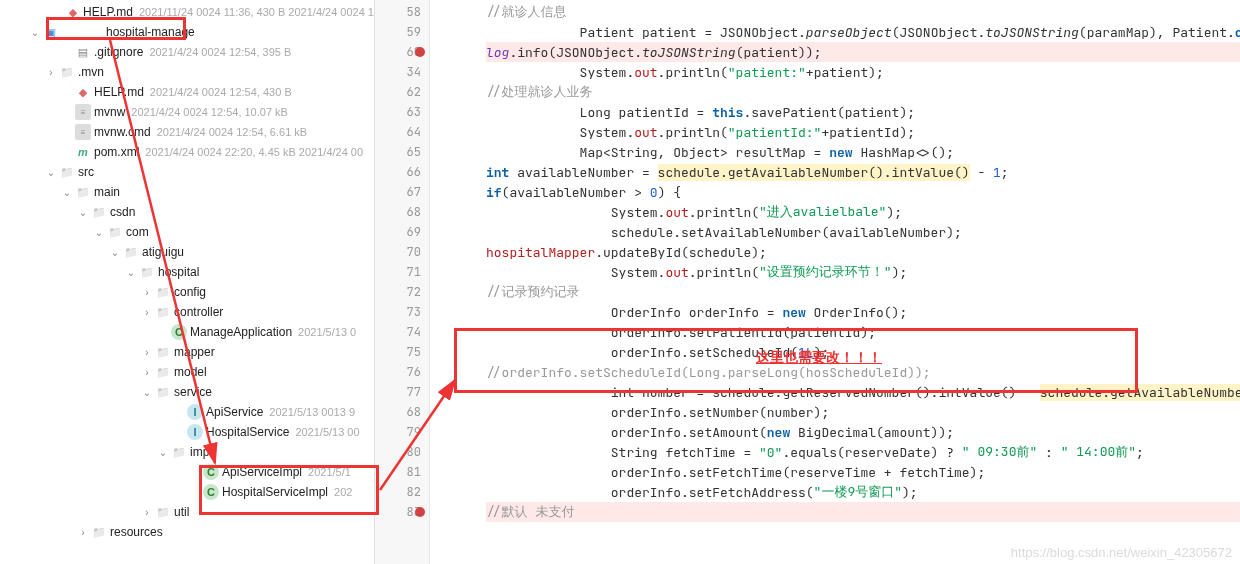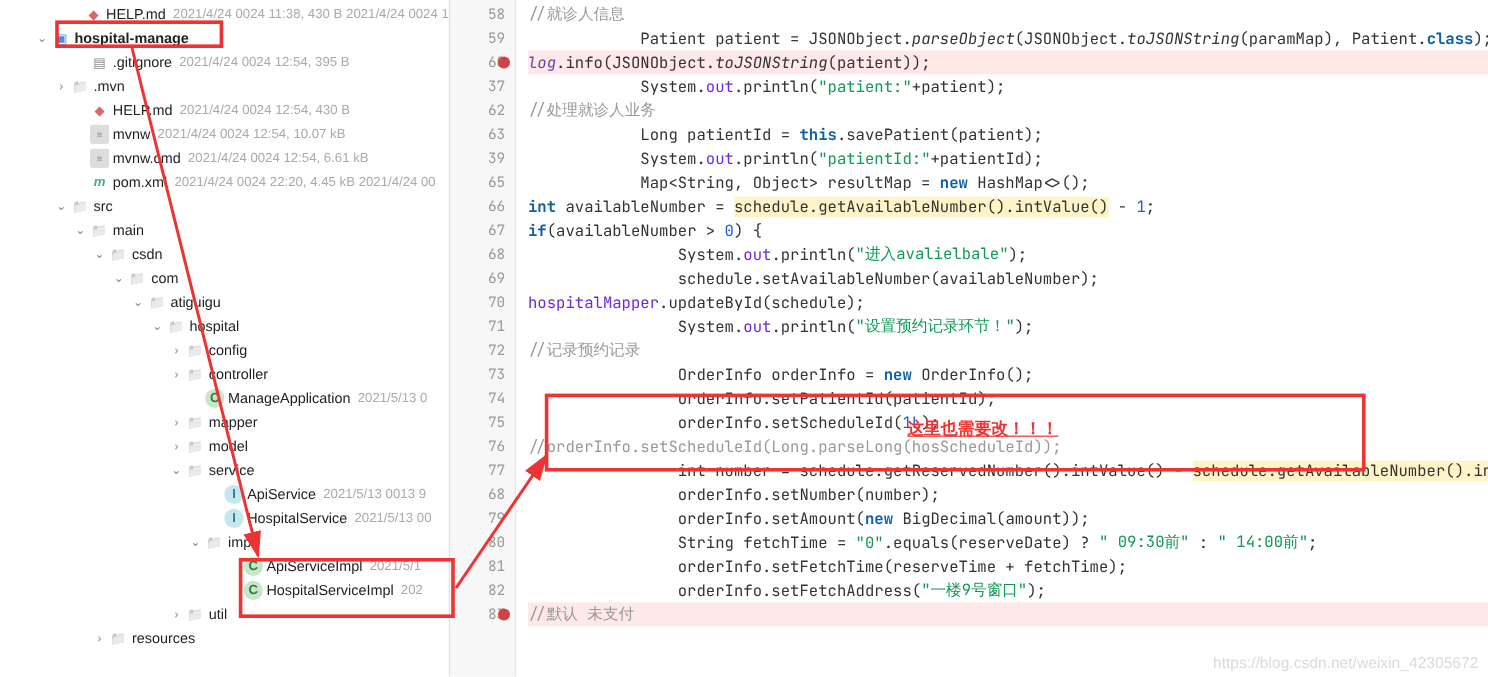--- a/index.html
+++ b/index.html
@@ -47,21 +47,21 @@
 }
 .folder-icon { color: #999; }
 .folder-icon::before { content: "📁"; filter: grayscale(1) opacity(0.7); }
 .file-icon { color: #888; }
 .md-icon { color: #d66; }
 .cmd-icon { color: #888; background: #ddd; border-radius: 2px; font-size: 8px; }
 .xml-icon { color: #4a8; font-weight: bold; font-style: italic; }
 .java-icon { color: #5a9; }
 .java-c-icon { color: #5a9; }
 .name { color: #222; }
-.bold .name { font-weight: bold; }
+.bold .name { font-weight: normal; margin-left: 44px; }
 .meta { color: #aaa; margin-left: 6px; font-size: 11px; }
 
 .gutter {
   width: 55px;
   background: #f7f7f7;
   border-right: 1px solid #e8e8e8;
   color: #999;
   font-family: "JetBrains Mono", Consolas, monospace;
   font-size: 12px;
   padding-top: 2px;
@@ -89,26 +89,27 @@
   font-size: 13px;
   padding-top: 2px;
   padding-left: 10px;
   overflow: hidden;
   white-space: pre;
 }
 .cline {
   height: 20px;
   display: flex;
   align-items: center;
+  margin-left: 46px;
 }
 .hl-bkpt { background: #ffe8e8; }
 .hl-yel { background: #fff4c8; }
 .c-comment { color: #999; }
 .c-kw { color: #0a5fa5; font-weight: bold; }
-.c-field { color: #6d28d9; }
+.c-field { color: #b91c1c; }
 .c-static { font-style: italic; color: #6c3eb5; }
 .c-str { color: #109a55; }
 .c-method-s { font-style: italic; }
 .c-num { color: #2060d0; }
 
 
 .redbox {
   position: absolute;
   border: 3px solid #e33;
   pointer-events: none;
@@ -137,21 +138,21 @@
 </head>
 <body>
 
 <div class="container">
   <div class="sidebar" id="tree">
       <div class="tree-row">
         <span style="width:62px;display:inline-block"></span>
         <span class="arrow"></span>
         <span class="icon md-icon">◆</span>
         <span class="name">HELP.md</span>
-        <span class="meta">2021/4/24 0024 11:38, 430 B 2021/4/24 0024 1</span>
+        <span class="meta">2021/11/24 0024 11:36, 430 B 2021/4/24 0024 1</span>
       </div>
       <div class="tree-row bold">
         <span style="width:30px;display:inline-block"></span>
         <span class="arrow">⌄</span>
         <span class="icon" style="color:#4a90d9">▣</span>
         <span class="name">hospital-manage</span>
       </div>
       <div class="tree-row">
         <span style="width:62px;display:inline-block"></span>
         <span class="arrow"></span>
@@ -310,24 +311,24 @@
         <span style="width:78px;display:inline-block"></span>
         <span class="arrow">›</span>
         <span class="icon folder-icon"></span>
         <span class="name">resources</span>
       </div>
     </div>
   <div class="gutter" id="gutter">
       <div class="gline">58</div>
       <div class="gline">59</div>
       <div class="gline breakpoint">60</div>
-      <div class="gline">37</div>
+      <div class="gline">34</div>
       <div class="gline">62</div>
       <div class="gline">63</div>
-      <div class="gline">39</div>
+      <div class="gline">64</div>
       <div class="gline">65</div>
       <div class="gline">66</div>
       <div class="gline">67</div>
       <div class="gline">68</div>
       <div class="gline">69</div>
       <div class="gline">70</div>
       <div class="gline">71</div>
       <div class="gline">72</div>
       <div class="gline">73</div>
       <div class="gline">74</div>

